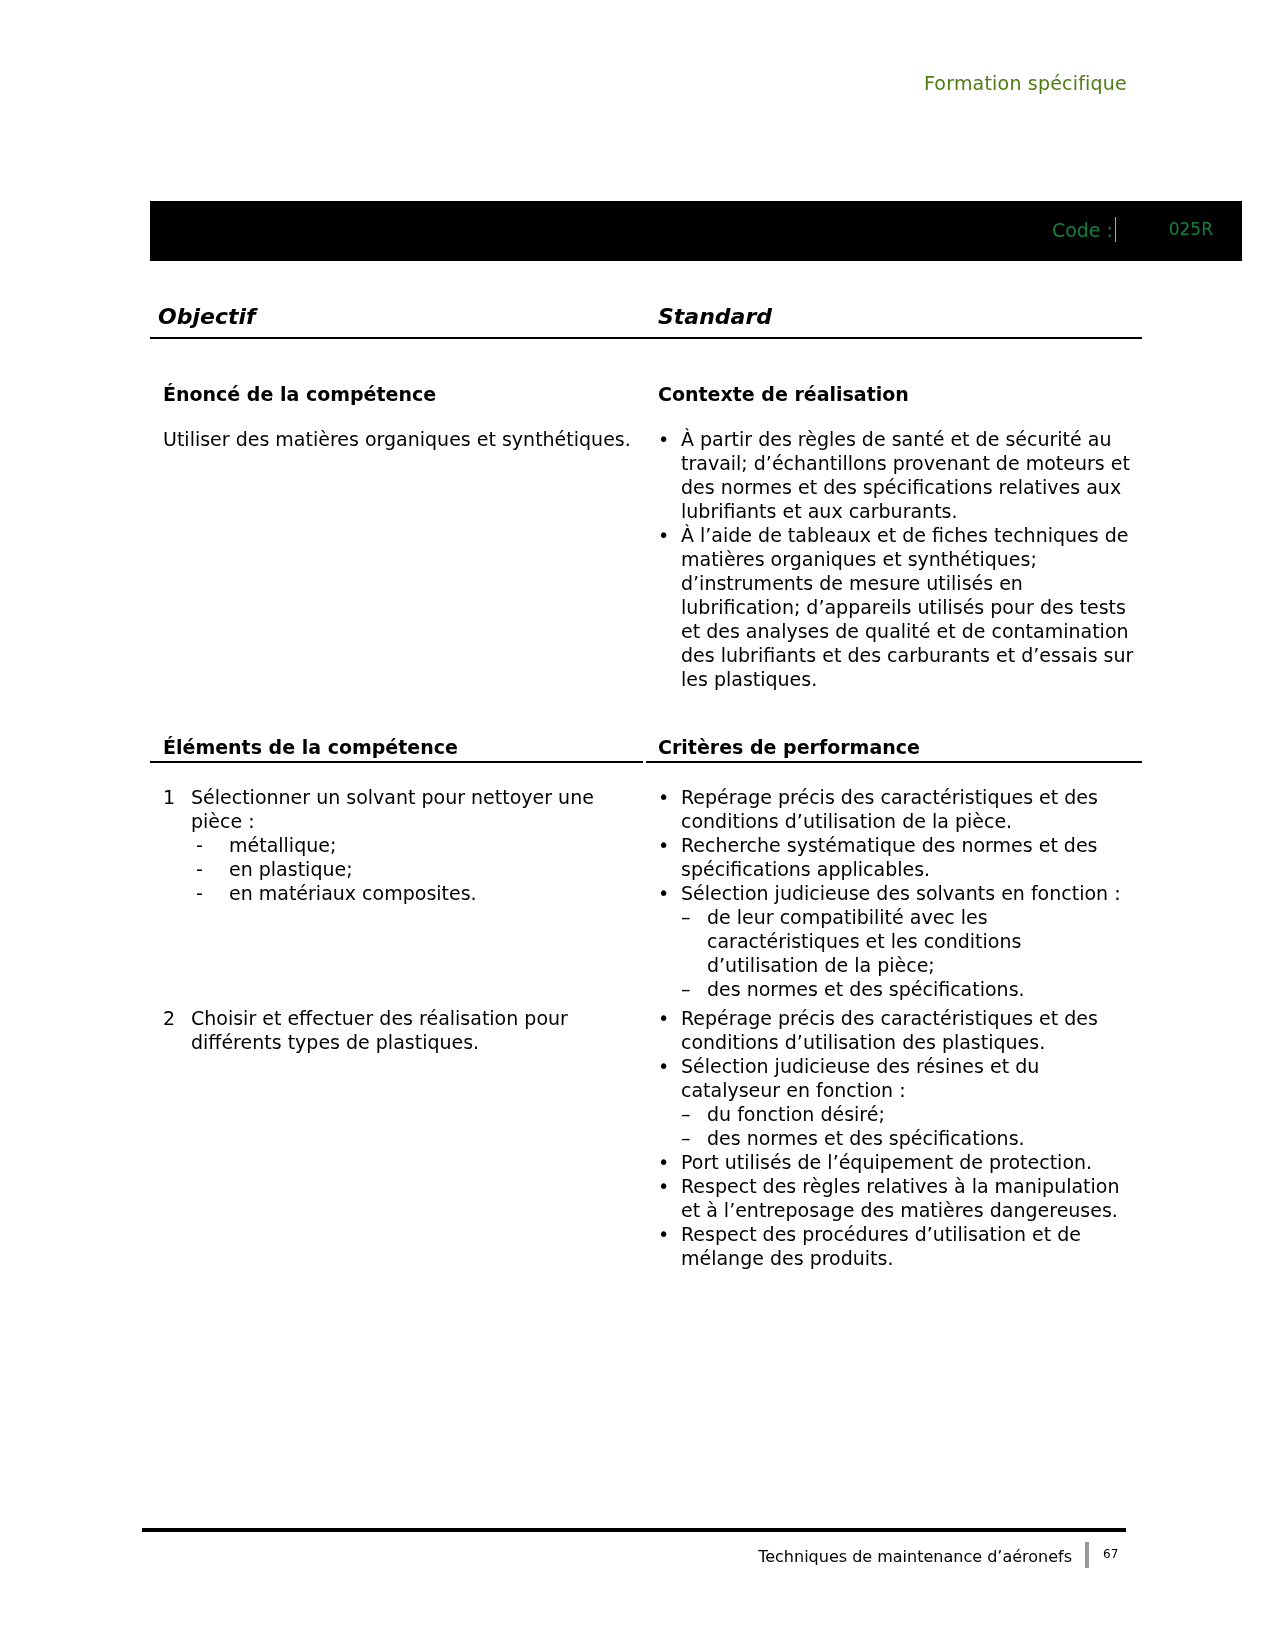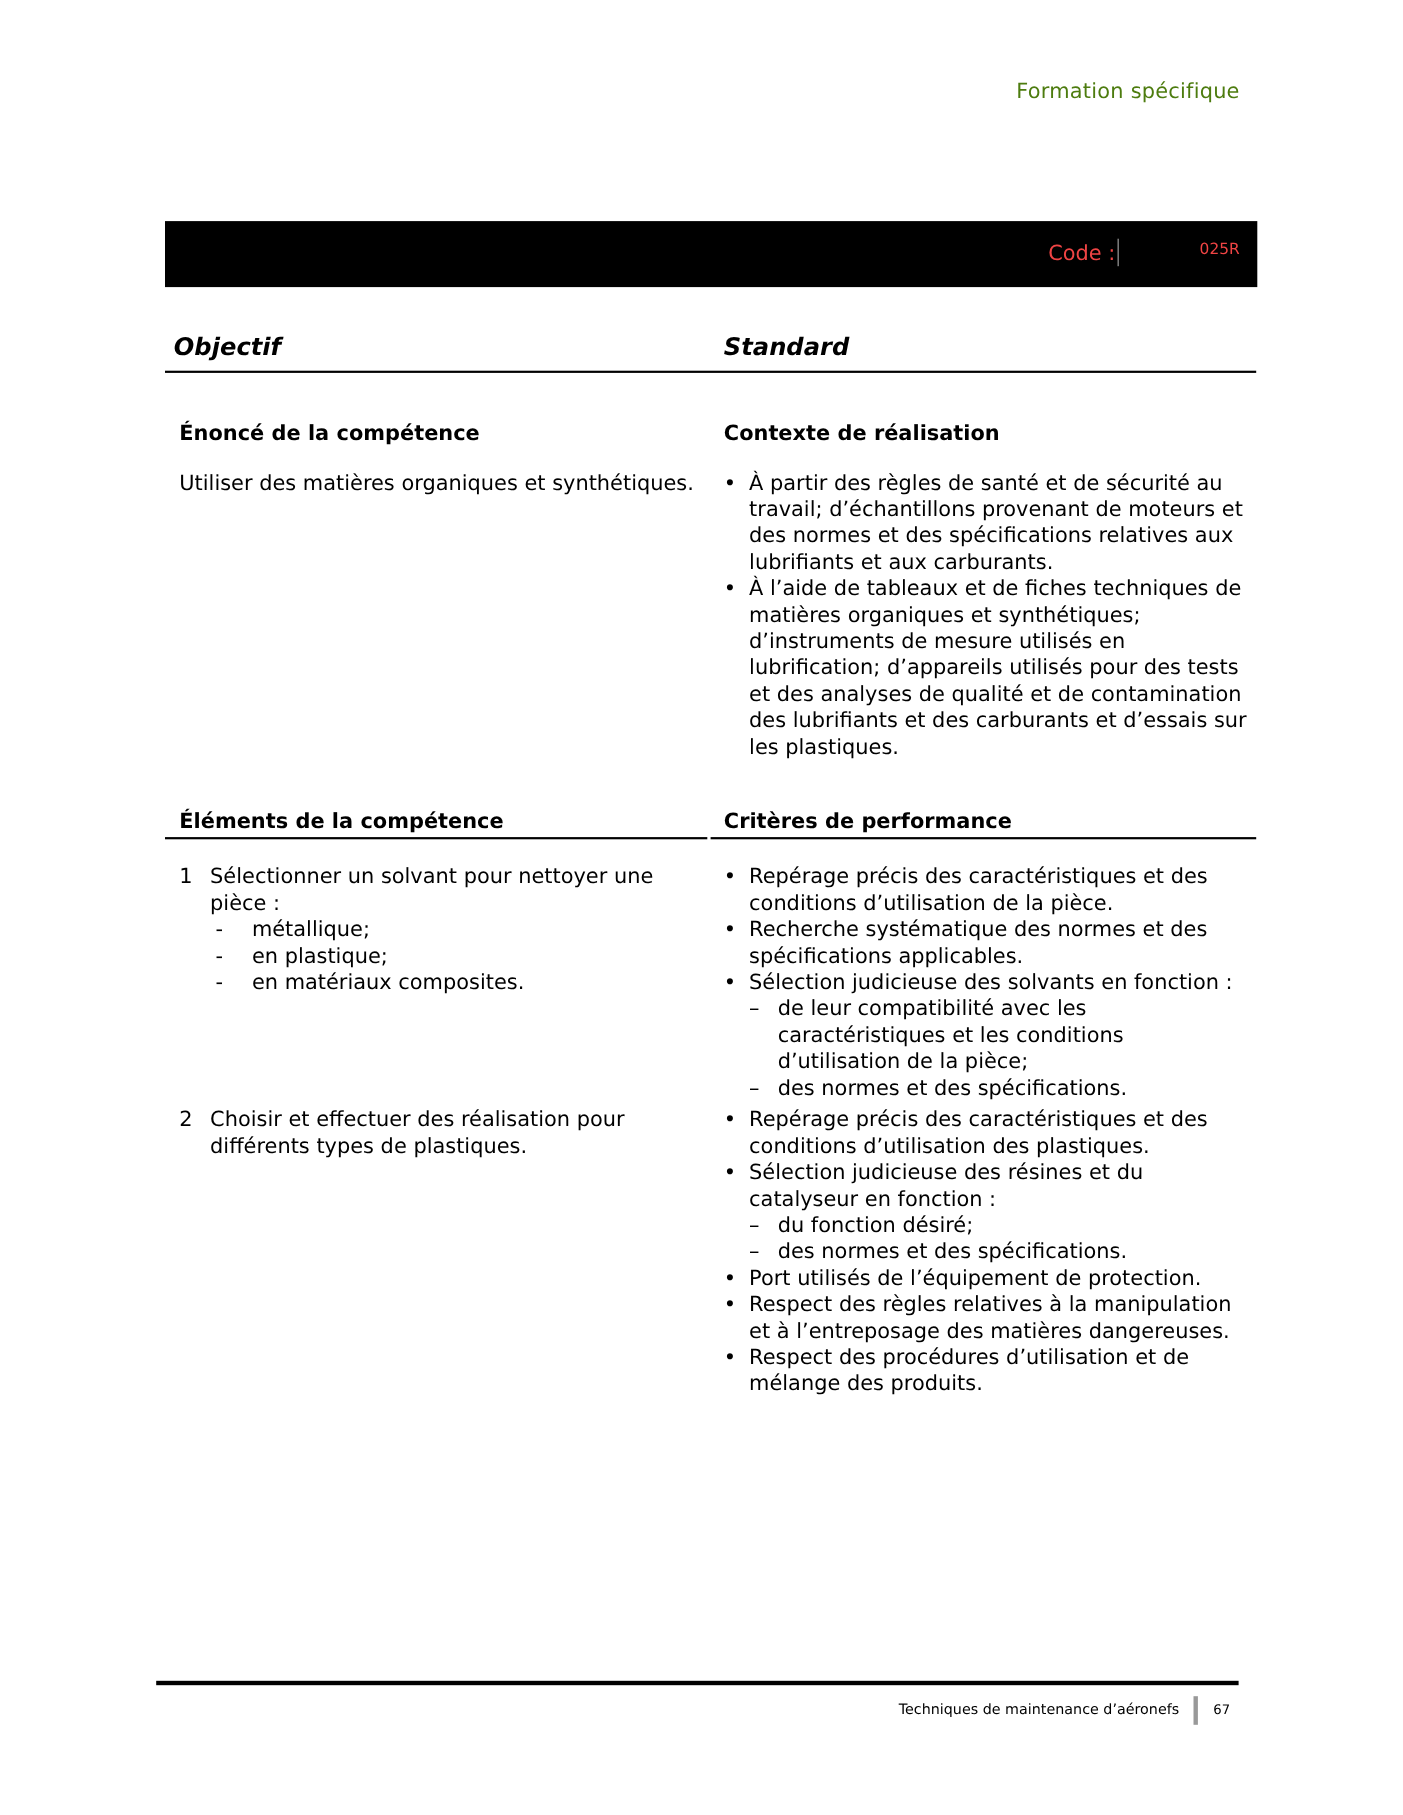--- a/index.html
+++ b/index.html
@@ -5,26 +5,26 @@
     html, body { margin: 0; padding: 0; background: #ffffff; }
     body {
       width: 1275px; height: 1650px; position: relative; overflow: hidden;
       font-family: "DejaVu Sans", sans-serif; color: #000;
     }
     .running-head {
       position: absolute; right: 148px; top: 72px;
       font-size: 19px; color: #4d7c0f; letter-spacing: 0.2px;
     }
     .code-bar {
-      position: absolute; left: 150px; top: 201px; width: 993px; height: 60px;
-      background: #000; color: #ef4444;
+      position: absolute; left: 150px; top: 201px; width: 1092px; height: 60px;
+      background: #000; color: #15803d;
     }
     .code-label { position: absolute; right: 129px; top: 18px; font-size: 19px; }
     .code-sep { position: absolute; right: 126px; top: 16px; width: 1px; height: 25px; background: #aaa; }
-    .code-value { position: absolute; right: 16px; top: 18px; font-size: 14px; }
+    .code-value { position: absolute; right: 29px; top: 18px; font-size: 17px; }
 
     .section-head {
       position: absolute; top: 304px; font-size: 22px; font-weight: bold; font-style: italic;
     }
     .rule-top { position: absolute; left: 150px; top: 337px; width: 992px; height: 2px; background: #000; }
 
     .sub-head { position: absolute; font-size: 19px; font-weight: bold; }
     .body-text { position: absolute; font-size: 19px; line-height: 24px; }
 
     ul.bullets { list-style: none; margin: 0; padding: 0; }
@@ -40,21 +40,21 @@
     .rule-mid-right { position: absolute; left: 646px; top: 761px; width: 496px; height: 2px; background: #000; }
 
     .element { position: absolute; font-size: 19px; line-height: 24px; }
     .element .num { position: absolute; left: 0; top: 0; }
     .element .txt { padding-left: 28px; }
     .element ul.hyph { list-style: none; margin: 0; padding: 0 0 0 33px; }
     .element ul.hyph li { position: relative; padding-left: 33px; }
     .element ul.hyph li::before { content: "-"; position: absolute; left: 0; }
 
     .footer-rule { position: absolute; left: 142px; top: 1528px; width: 984px; height: 4px; background: #000; }
-    .footer-title { position: absolute; right: 203px; top: 1547px; font-size: 13px; }
+    .footer-title { position: absolute; right: 203px; top: 1547px; font-size: 16px; }
     .footer-sep { position: absolute; left: 1085px; top: 1542px; width: 4px; height: 26px; background: #999; }
     .footer-page { position: absolute; left: 1103px; top: 1547px; font-size: 12px; }
   </style>
 </head>
 <body>
 
 <div class="running-head">Formation spécifique</div>
 
 <div class="code-bar">
   <span class="code-label">Code :</span>

